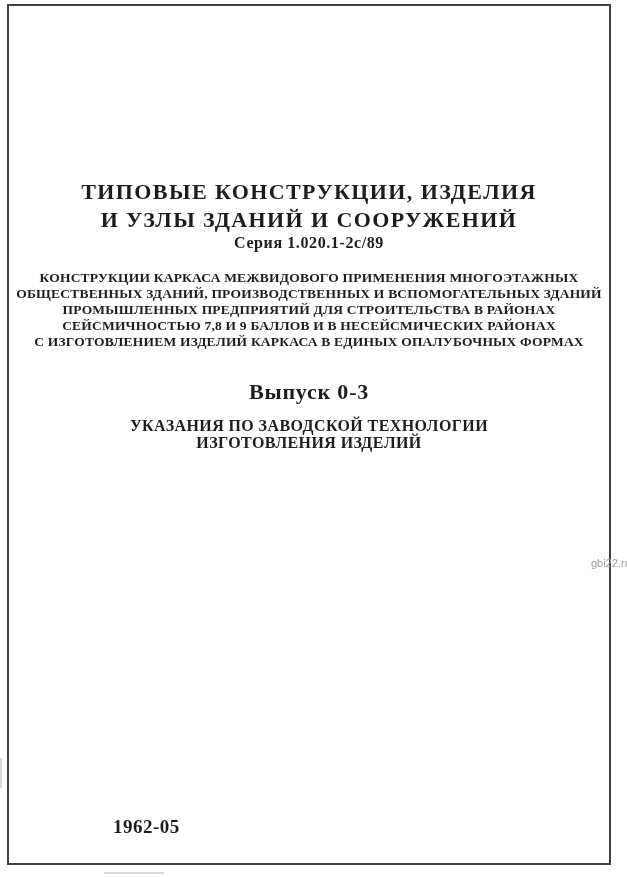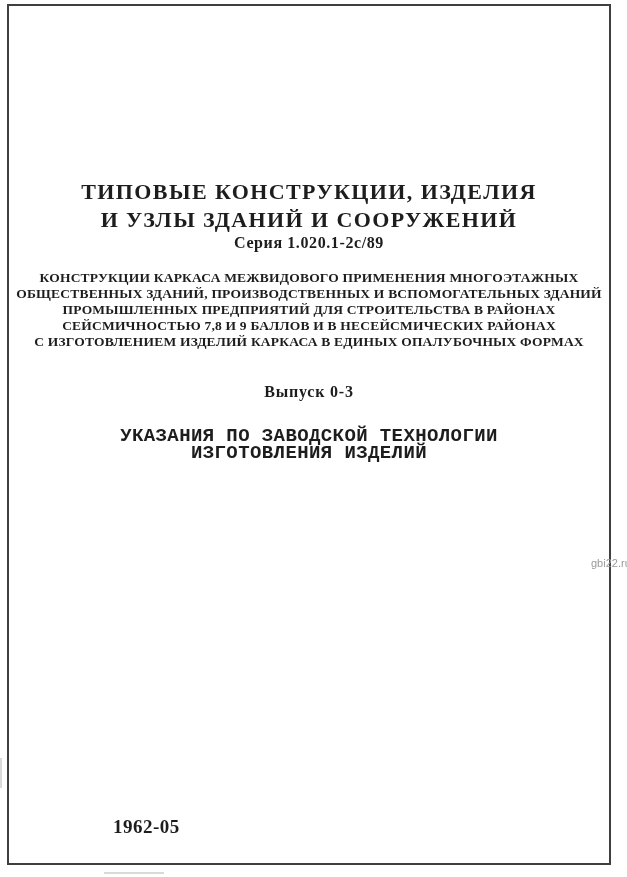--- a/index.html
+++ b/index.html
@@ -48,30 +48,29 @@
     letter-spacing: 0.6px;
   }
   .desc {
     top: 264px;
     font-size: 13.5px;
     line-height: 16px;
     letter-spacing: 0.2px;
   }
   .issue {
     top: 373px;
-    font-size: 16px;
+    font-size: 22px;
     line-height: 26px;
     letter-spacing: 0.8px;
   }
   .subtitle {
-    top: 422px;
-    font-size: 19px;
+    top: 411px;
+    font-size: 16px;
     line-height: 17px;
     letter-spacing: 0.4px;
-    font-family: Liberation Mono, monospace;
   }
   .docnum {
     position: absolute;
     left: 104px;
     top: 809px;
     font-size: 19px;
     line-height: 24px;
     font-weight: bold;
     letter-spacing: 0.5px;
   }

